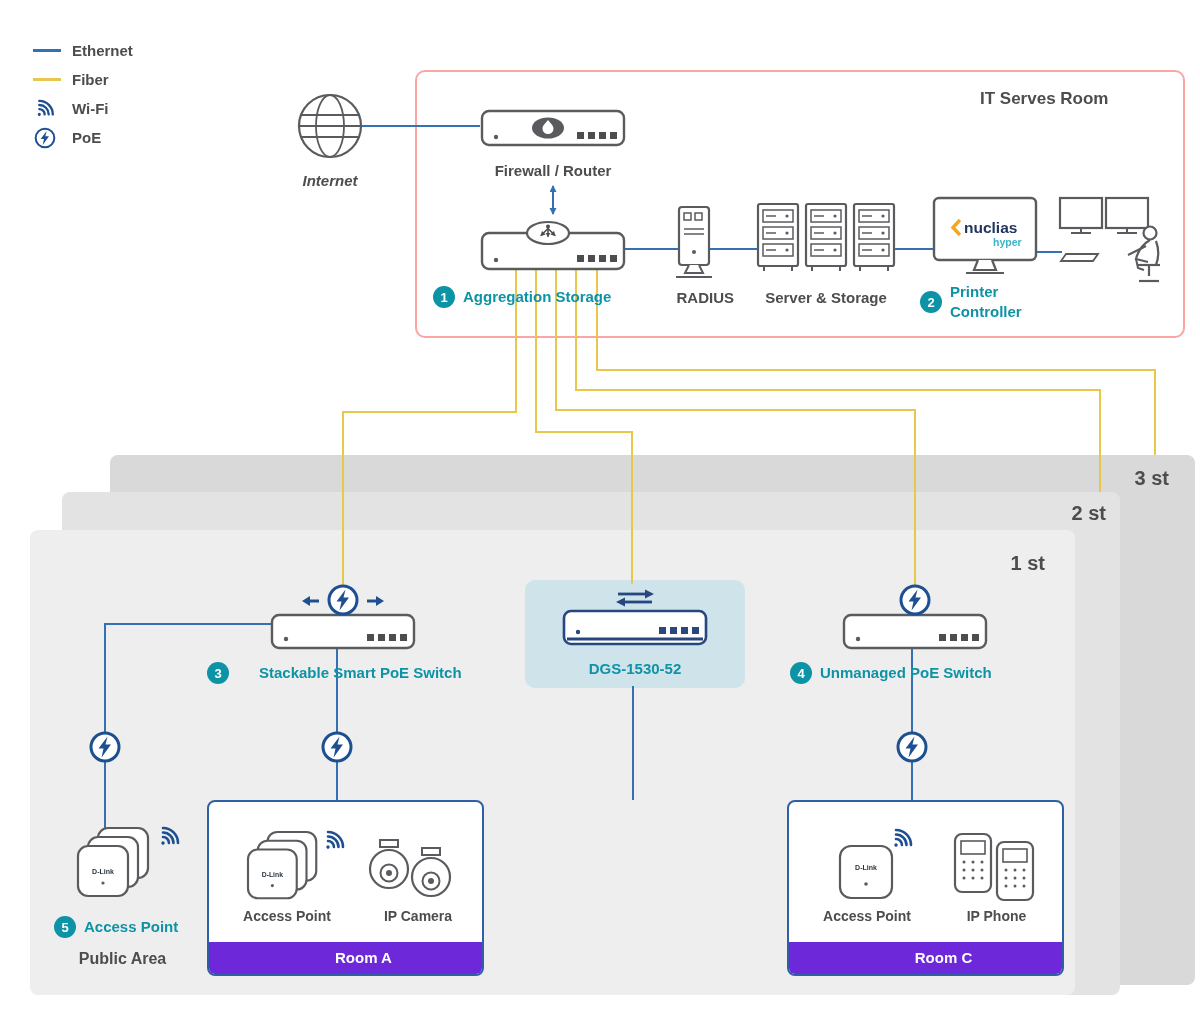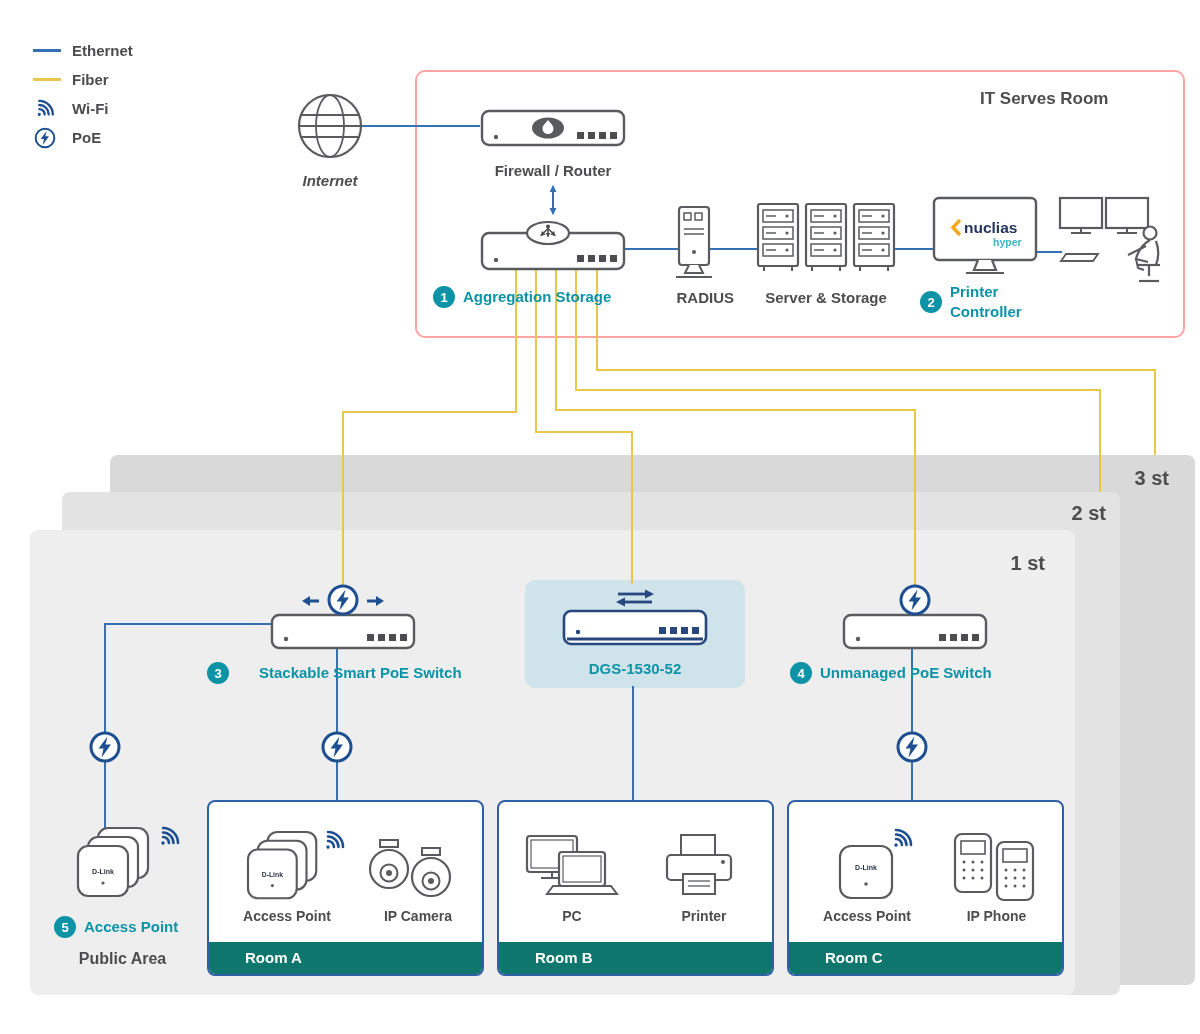--- a/index.html
+++ b/index.html
@@ -9,22 +9,22 @@
   svg text{font-family:"Liberation Sans","DejaVu Sans",sans-serif;}
   .lbl{font-weight:bold;color:#4d4d4f;font-size:15px;}
   .teal{color:#0d93a6;}
   .num{width:22px;height:22px;border-radius:50%;background:#0d93a6;color:#fff;
        font-size:13px;font-weight:bold;display:flex;align-items:center;justify-content:center;}
   .center{text-align:center;}
   .floor{position:absolute;border-radius:8px;}
   .floor-label{position:absolute;font-weight:bold;color:#4d4d4f;font-size:20px;}
   .itbox{position:absolute;border:2px solid #fca5a5;border-radius:10px;background:transparent;}
   .room{position:absolute;background:#fff;border:2px solid #2f5fa5;border-radius:8px;}
-  .room-footer{position:absolute;left:0;right:0;bottom:0;height:32px;background:#0f766e;color:#fff;
-       font-weight:bold;font-size:15px;line-height:32px;border-radius:0 0 6px 6px;padding-left:36px;}
+  .room-footer{position:absolute;left:0;right:0;bottom:0;height:32px;background:#6d28d9;color:#fff;
+       font-weight:bold;font-size:15px;text-align:center;line-height:32px;border-radius:0 0 6px 6px;padding-left:36px;}
   .dev-label{position:absolute;font-size:14px;font-weight:bold;color:#4d4d4f;text-align:center;}
   .dgsbox{position:absolute;background:#cfe3eb;border-radius:10px;}
   .z1{z-index:1}.z2{z-index:2}.z3{z-index:3}
   .legend-row{display:flex;align-items:center;height:29px;gap:11px;}
   .legend-swatch{width:28px;height:3px;flex:0 0 28px;}
   .legend-ic{width:28px;flex:0 0 28px;display:flex;justify-content:flex-start;}
 </style>
 </head>
 <body>
 
@@ -456,31 +456,20 @@
           <use href="#g-wifi"></use>
         </svg></div>
     <div class="abs" style="left:150px;top:34px;"><svg width="110" height="70">
           <use href="#g-cam"></use>
         </svg></div>
     <div class="dev-label" style="left:8px;top:106px;width:140px;">Access Point</div>
     <div class="dev-label" style="left:150px;top:106px;width:118px;">IP Camera</div>
     <div class="room-footer">Room A</div>
   </div>
 
-  <div class="room z3" style="left:497px;top:800px;width:273px;height:172px;">
-    <div class="abs" style="left:22px;top:30px;"><svg width="100" height="72">
-          <use href="#g-pc"></use>
-        </svg></div>
-    <div class="abs" style="left:158px;top:30px;"><svg width="90" height="72">
-          <use href="#g-printer"></use>
-        </svg></div>
-    <div class="dev-label" style="left:8px;top:106px;width:130px;">PC</div>
-    <div class="dev-label" style="left:145px;top:106px;width:120px;">Printer</div>
-    <div class="room-footer">Room B</div>
-  </div>
 
   <div class="room z3" style="left:787px;top:800px;width:273px;height:172px;">
     <div class="abs" style="left:42px;top:38px;"><svg width="70" height="64">
           <use href="#g-ap-single"></use>
         </svg></div>
     <div class="abs" style="left:100px;top:24px;"><svg width="30" height="26">
           <use href="#g-wifi"></use>
         </svg></div>
     <div class="abs" style="left:160px;top:30px;"><svg width="92" height="72">
           <use href="#g-phone"></use>

